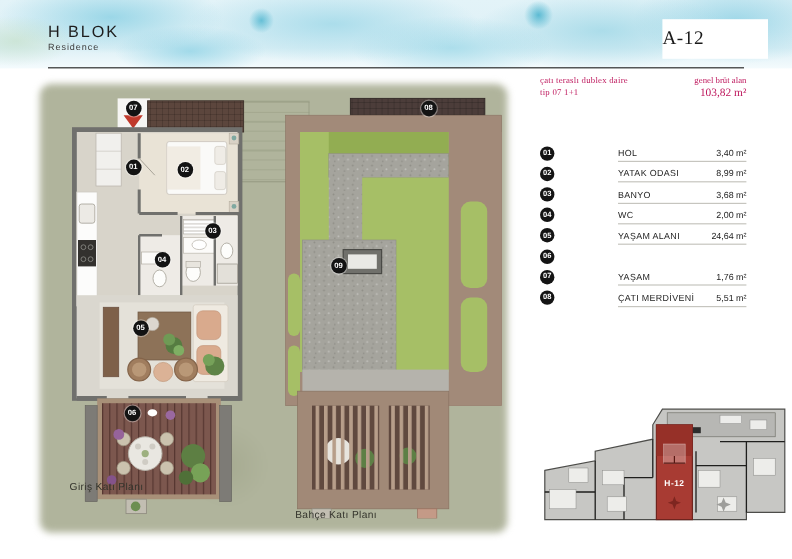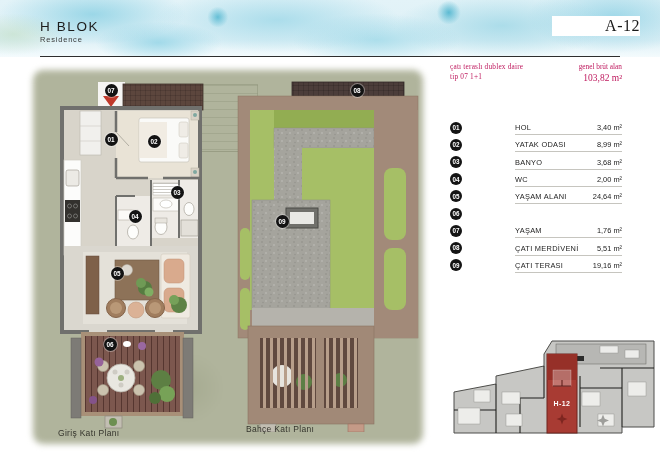--- a/index.html
+++ b/index.html
@@ -19,22 +19,22 @@
       radial-gradient(ellipse 150px 46px at 76% 45%, rgba(150,212,228,.7), transparent 72%),
       radial-gradient(ellipse 120px 50px at 93% 30%, rgba(125,202,224,.65), transparent 72%),
       linear-gradient(180deg,#e3f3f8 0%,#ddf0f6 70%,#f4fbfd 100%);
   }
   .header-rule{position:absolute;left:40px;top:56px;width:580px;height:0;border-top:1.5px solid #2e2e2e;}
 
   .block-id{position:absolute;left:40px;top:19px;color:#1d1d1d;}
   .block-id .t1{font-size:13.5px;letter-spacing:1.6px;font-weight:500;text-align:right;}
   .block-id .t2{font-size:7.5px;letter-spacing:.8px;color:#3c3c3c;margin-top:1px;}
 
-  .unit-box{position:absolute;left:552px;top:16px;width:88px;height:20px;background:#fff;
-    display:flex;align-items:center;justify-content:flex-end;
+  .unit-box{position:absolute;left:552px;top:16px;width:88px;height:33px;background:#fff;
+    display:flex;align-items:center;justify-content:flex-start;
     font-family:"Liberation Serif","DejaVu Serif",serif;font-size:16px;letter-spacing:.5px;color:#1a1a1a;}
 
   
   .type-info{position:absolute;left:450px;top:62px;width:172px;display:flex;color:#be185d;font-family:Liberation Serif, serif;}
   .type-info .c1{width:97px;font-size:7.3px;line-height:10px;letter-spacing:.2px;}
   .type-info .c2{flex:1;text-align:right;font-size:7.3px;line-height:10px;}
   .type-info .c2 .big{font-size:9.5px;margin-top:1px;}
 
   
   .legend{position:absolute;left:450px;top:119px;width:172px;}
@@ -253,21 +253,21 @@
   <div class="pmarker" style="left:111px;top:90px">07</div>
   <div class="pmarker" style="left:111px;top:139px">01</div>
   <div class="pmarker" style="left:154px;top:141px">02</div>
   <div class="pmarker" style="left:177px;top:192px">03</div>
   <div class="pmarker" style="left:135px;top:216px">04</div>
   <div class="pmarker" style="left:117px;top:273px">05</div>
   <div class="pmarker" style="left:110px;top:344px">06</div>
   <div class="pmarker" style="left:357px;top:90px">08</div>
   <div class="pmarker" style="left:282px;top:221px">09</div>
 
-  <div class="plan-label" style="left:58px;top:428px">Giriş Katı Planı</div>
+  <div class="plan-label" style="left:58px;top:400px">Giriş Katı Planı</div>
   <div class="plan-label" style="left:246px;top:424px">Bahçe Katı Planı</div>
 
   <div class="legend">
     <div class="lrow">
         <div class="lnum">01</div>
         <div class="lfill">
           <span class="llbl">HOL</span>
           <span class="lval">3,40 m²</span>
         </div>
       </div>
@@ -307,27 +307,20 @@
         <div class="lfill">
           <span class="llbl">YAŞAM</span>
           <span class="lval">1,76 m²</span>
         </div>
       </div>
     <div class="lrow">
         <div class="lnum">08</div>
         <div class="lfill">
           <span class="llbl">ÇATI MERDİVENİ</span>
           <span class="lval">5,51 m²</span>
-        </div>
-      </div>
-    <div class="lrow">
-        <div class="lnum">09</div>
-        <div class="lfill">
-          <span class="llbl">ÇATI TERASI</span>
-          <span class="lval">19,16 m²</span>
         </div>
       </div>
   </div>
 
   <svg class="siteplan" viewBox="0 0 208 112">
     <path d="M4,64 L46,56 L46,48 L94,38 L94,26 L102,13 L204,13 L204,99 L172,99 L172,105 L4,105 Z" fill="#c7c7c4" stroke="#4d4d4a" stroke-width="1"></path>
     <rect x="106" y="16" width="90" height="20" fill="#b7b7b4" stroke="#66665f" stroke-width="0.5"></rect>
     <rect x="118" y="28" width="16" height="5" fill="#2b2b2b"></rect>
     <rect x="150" y="18" width="18" height="7" fill="#ececea" stroke="#8a8a87" stroke-width="0.4"></rect>
     <rect x="175" y="22" width="14" height="8" fill="#ececea" stroke="#8a8a87" stroke-width="0.4"></rect>

